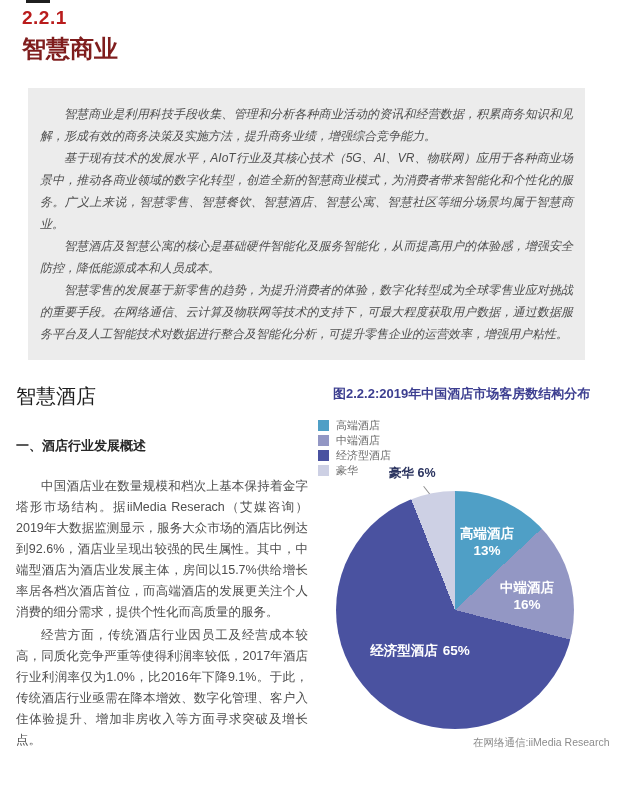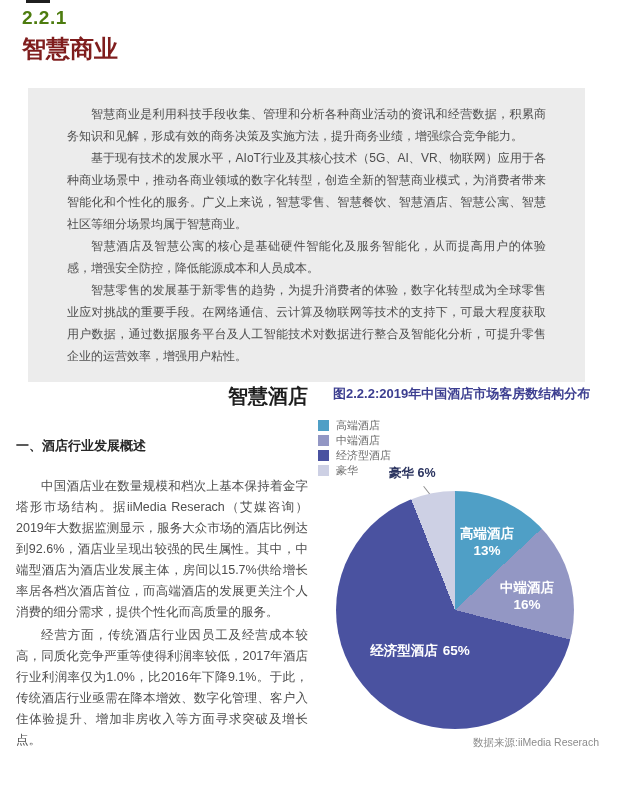--- a/index.html
+++ b/index.html
@@ -7,37 +7,38 @@
   body {
     font-family: "Liberation Sans", "DejaVu Sans", sans-serif;
     width: 644px; height: 789px; position: relative; overflow: hidden;
   }
   .page { position: absolute; inset: 0; background: #ffffff; }
 
   .top-mark { position: absolute; left: 26px; top: 0; width: 24px; height: 3px; background: #1f1f1f; }
 
   .section-num {
     position: absolute; left: 22px; top: 7px;
-    font-size: 19px; font-weight: bold; color: #4d7c0f; letter-spacing: 0.5px;
+    font-size: 19px; font-weight: bold; color: #b91c1c; letter-spacing: 0.5px;
   }
   .section-title {
     position: absolute; left: 22px; top: 33px;
     font-size: 24px; font-weight: bold; color: #7f1d1d;
   }
 
   .summary-box {
     position: absolute; left: 28px; top: 88px; width: 557px;
-    background: #ececec; padding: 15px 39px;
+    background: #ececec; padding: 15px 12px;
     font-size: 12px; line-height: 22px; color: #4e4e4e;
     text-align: justify;
+    font-style: italic;
   }
   .summary-box p { text-indent: 2em; }
 
   .hotel-col { position: absolute; left: 16px; top: 383px; width: 292px; }
-  .hotel-title { font-size: 20px; font-weight: bold; color: #1d1d1d; text-align: right; }
+  .hotel-title { font-size: 20px; font-weight: normal; color: #1d1d1d; }
   .hotel-subheading { margin-top: 27px; font-size: 13px; font-weight: bold; color: #262626; }
   .hotel-col p {
     margin-top: 21px; font-size: 12.5px; line-height: 21px; color: #4e4e4e;
     text-align: justify; text-indent: 2em;
   }
   .hotel-col p + p { margin-top: 2px; }
 
   .chart { position: absolute; left: 318px; top: 383px; width: 320px; height: 395px; }
   .chart-title {
     position: absolute; left: 15px; top: 2px;
@@ -136,16 +137,16 @@
       <span class="stacked">13%</span>
     </div>
     <div class="slice-label sl-mid">
       <span class="stacked">中端酒店</span>
       <span class="stacked">16%</span>
     </div>
     <div class="slice-label sl-economy">
       <span>经济型酒店</span><span class="slice-pct">65%</span>
     </div>
 
-    <div class="chart-source">数据来源:iiMedia Reserach</div>
+    <div class="chart-source">在网络通信:iiMedia Research</div>
   </div>
 
 </div>
 
 </body></html>

